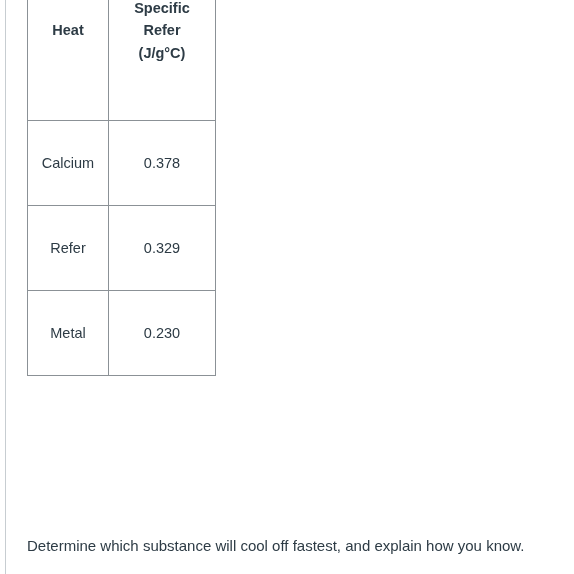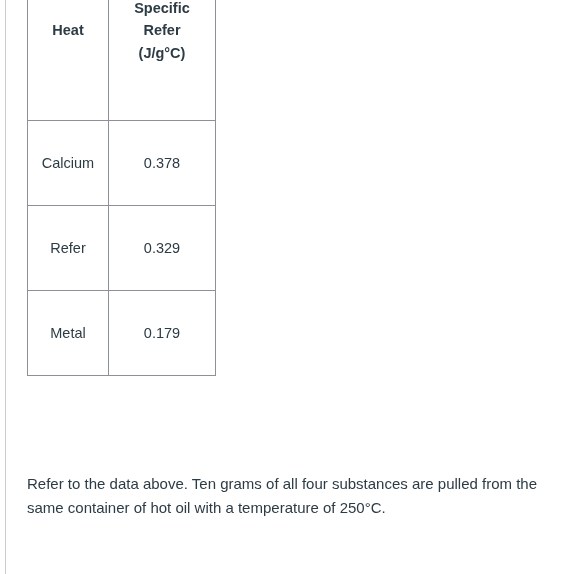--- a/index.html
+++ b/index.html
@@ -106,20 +106,20 @@
       <tr class="body-row">
         <td class="col-metal">Calcium</td>
         <td class="col-sh">0.378</td>
       </tr>
       <tr class="body-row">
         <td class="col-metal">Refer</td>
         <td class="col-sh">0.329</td>
       </tr>
       <tr class="body-row">
         <td class="col-metal">Metal</td>
-        <td class="col-sh">0.179</td>
+        <td class="col-sh">0.230</td>
       </tr>
     </tbody>
   </table>
 
-  <p class="paragraph para-1">Refer to the data above. Ten grams of all four substances are pulled from the same container of hot oil with a temperature of 250°C.</p>
+  <p class="paragraph para-2">Determine which substance will cool off fastest, and explain how you know.</p>
 
 </div>
 
 </body></html>

